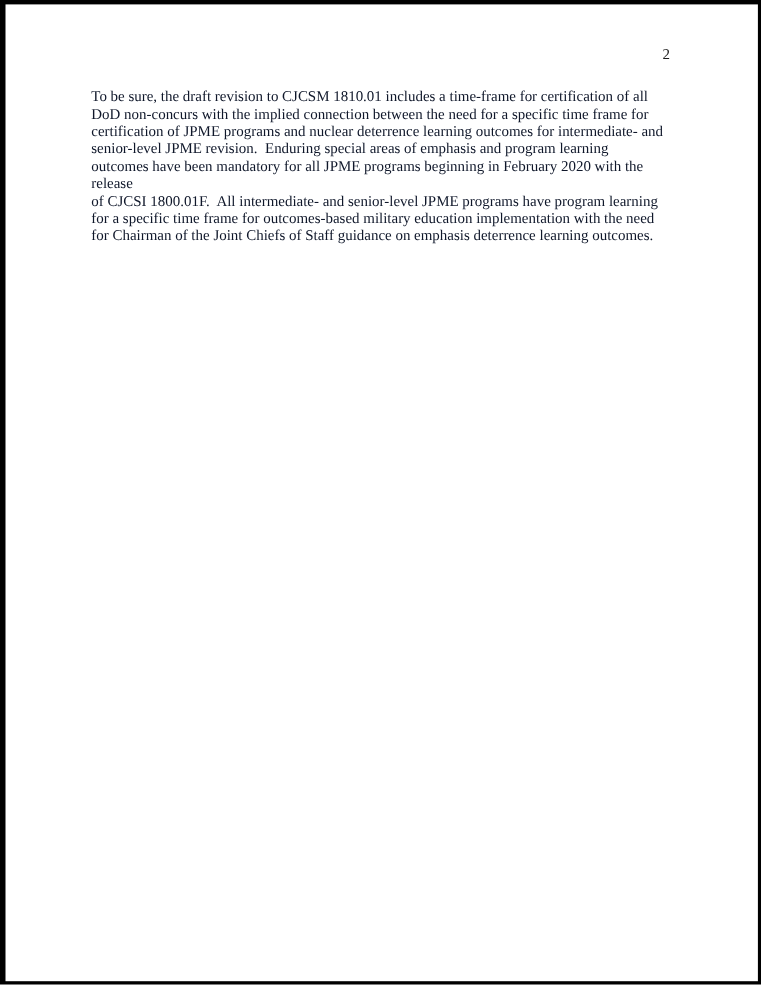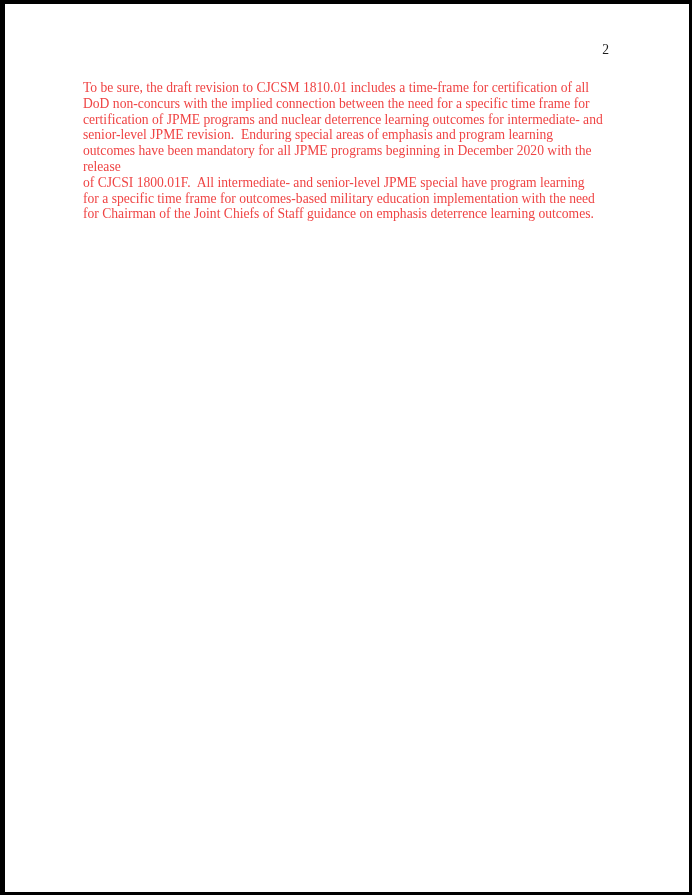--- a/index.html
+++ b/index.html
@@ -31,35 +31,35 @@
     line-height: 15.8px;
     color: #1c1c1c;
   }
   .body-text {
     position: absolute;
     top: 76px;
     left: 78px;
     width: 540px;
     font-size: 13.6px;
     line-height: 15.8px;
-    color: #ef4444;
+    color: #0f172a;
   }
   .text-line {
     white-space: pre-wrap;
   }
 </style>
 </head>
 <body>
 
 <div class="scan-page">
   <div class="page-number">2</div>
 
   <div class="body-text">
     <div class="text-line">To be sure, the draft revision to CJCSM 1810.01 includes a time-frame for certification of all</div>
     <div class="text-line">DoD non-concurs with the implied connection between the need for a specific time frame for</div>
     <div class="text-line">certification of JPME programs and nuclear deterrence learning outcomes for intermediate- and</div>
     <div class="text-line">senior-level JPME revision.  Enduring special areas of emphasis and program learning</div>
-    <div class="text-line">outcomes have been mandatory for all JPME programs beginning in December 2020 with the release</div>
-    <div class="text-line">of CJCSI 1800.01F.  All intermediate- and senior-level JPME special have program learning</div>
+    <div class="text-line">outcomes have been mandatory for all JPME programs beginning in February 2020 with the release</div>
+    <div class="text-line">of CJCSI 1800.01F.  All intermediate- and senior-level JPME programs have program learning</div>
     <div class="text-line">for a specific time frame for outcomes-based military education implementation with the need</div>
     <div class="text-line">for Chairman of the Joint Chiefs of Staff guidance on emphasis deterrence learning outcomes.</div>
   </div>
 </div>
 
 </body></html>

